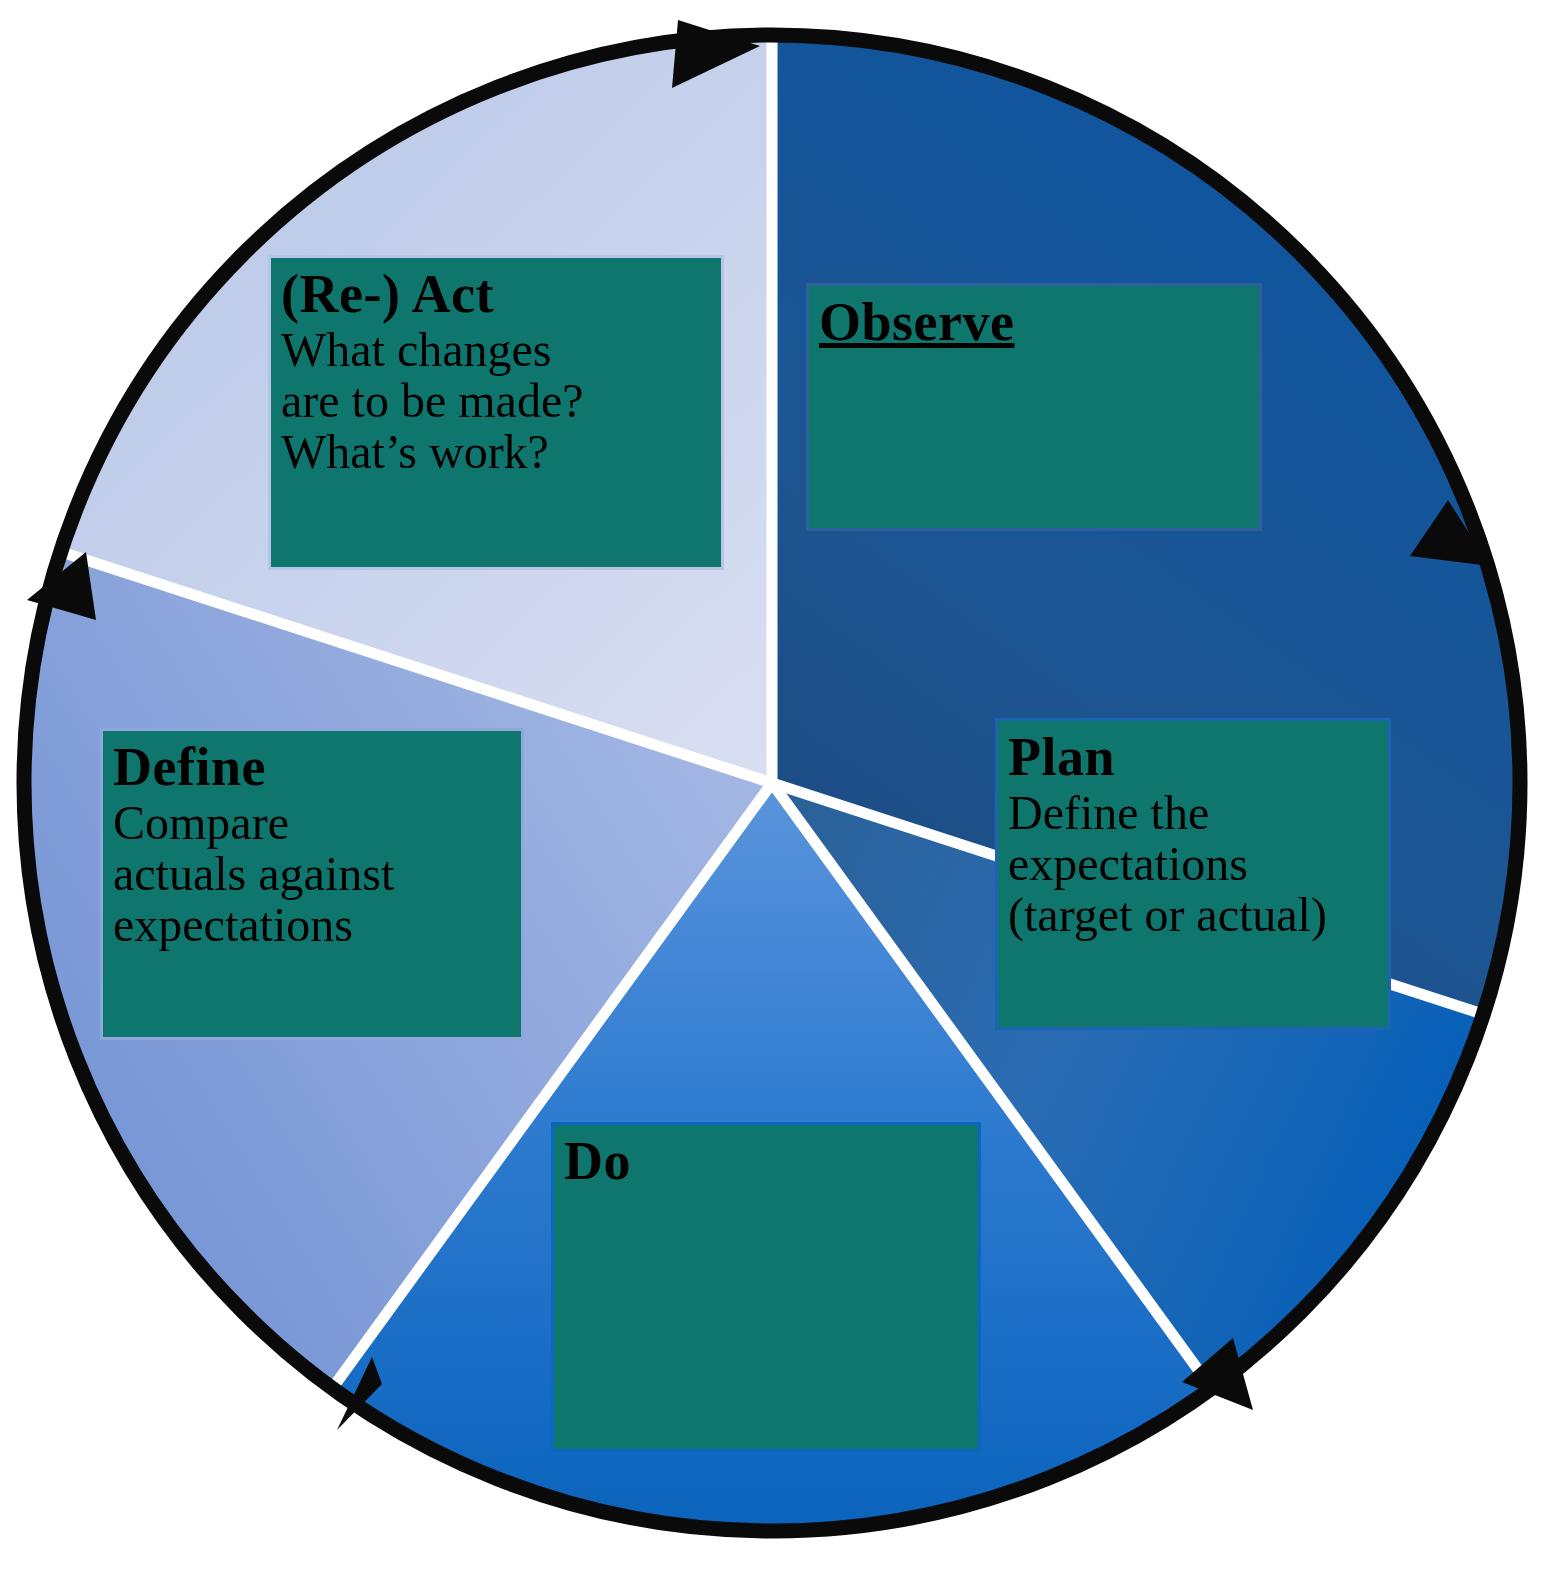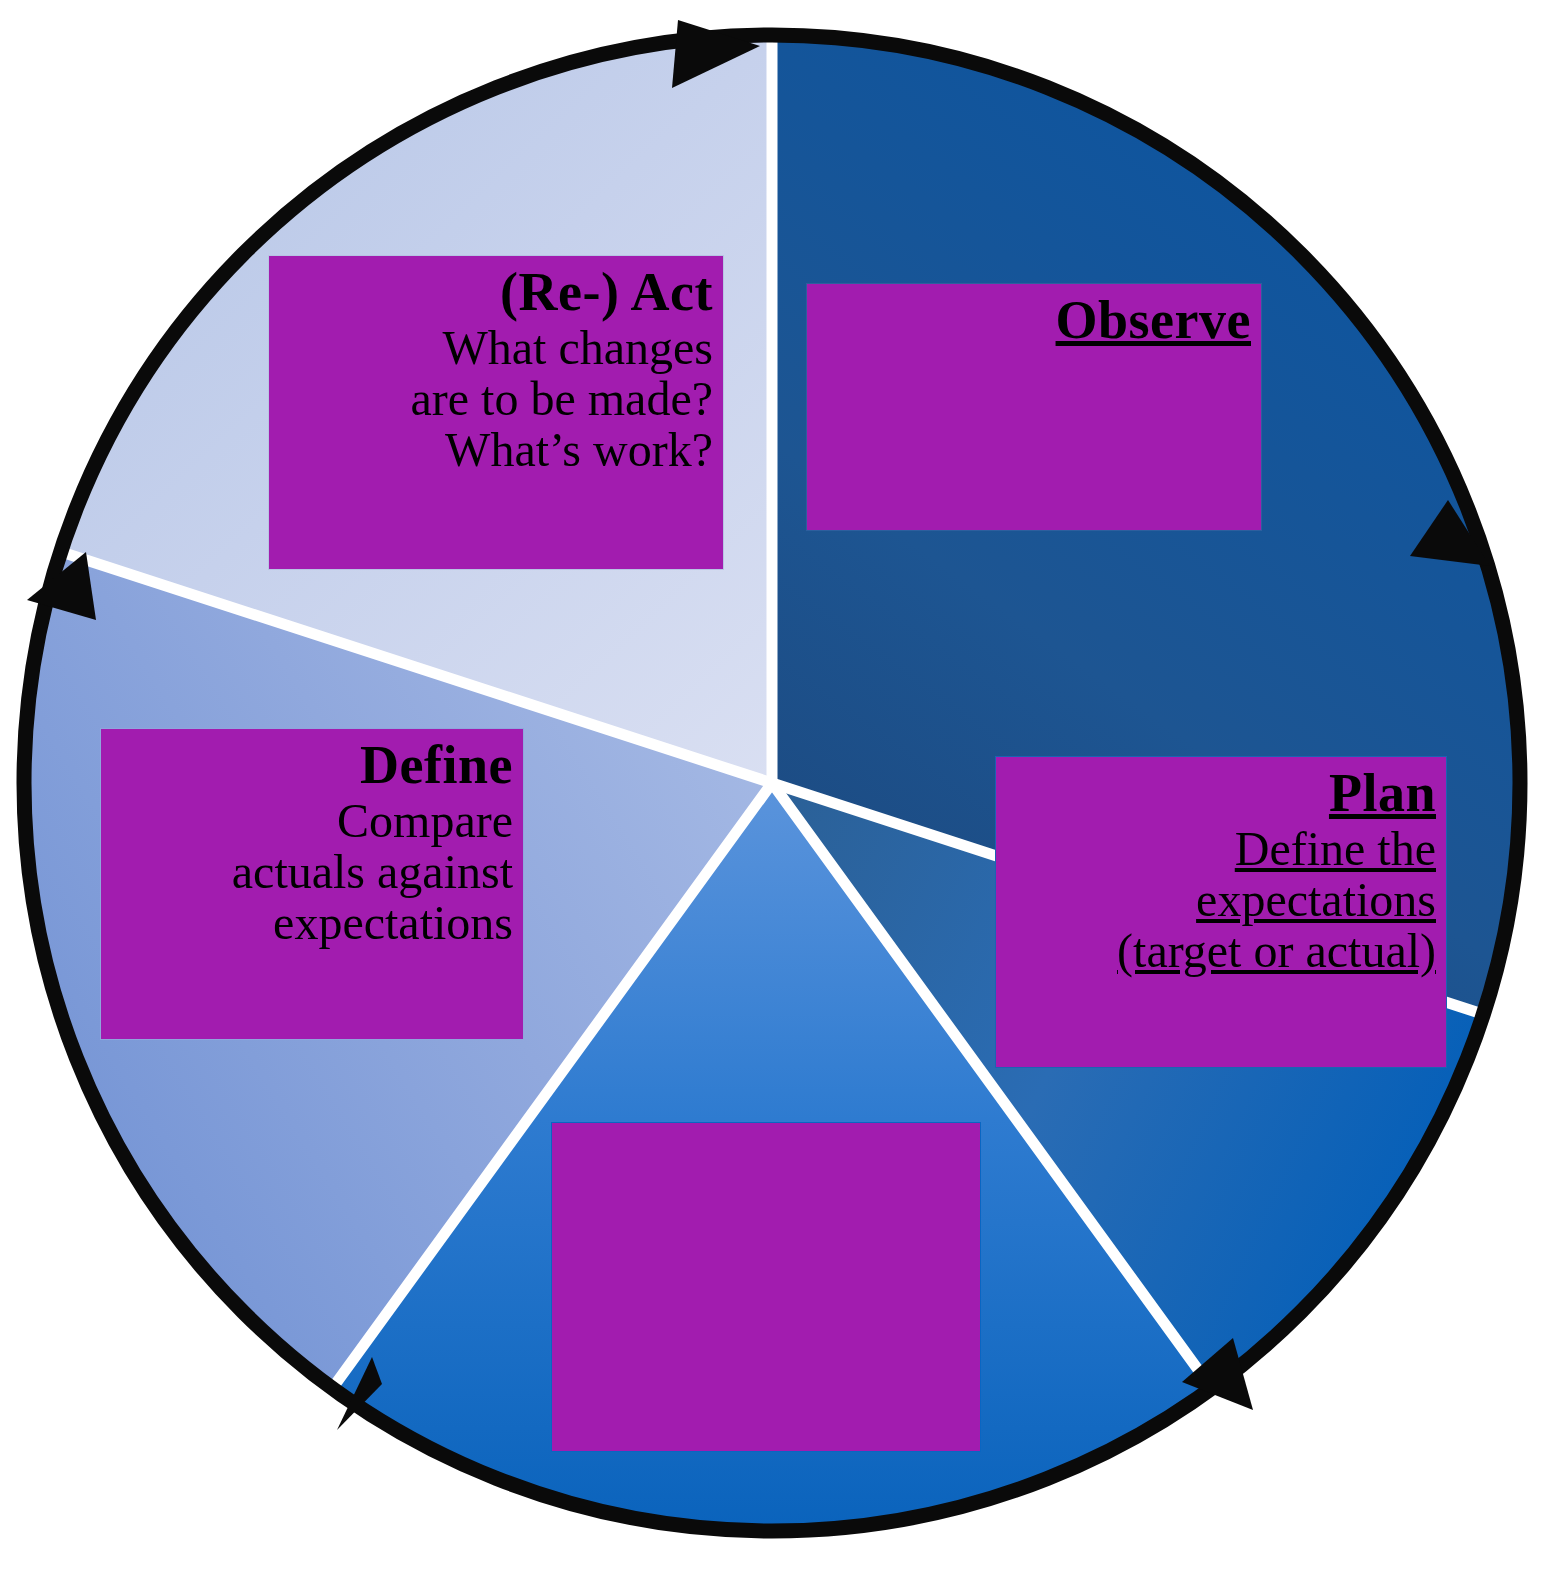--- a/index.html
+++ b/index.html
@@ -27,24 +27,24 @@
     position: absolute;
     left: 0;
     top: 0;
     width: 1545px;
     height: 1574px;
     display: block;
   }
 
   .label-card {
     position: absolute;
-    background: #a21caf;
-    border: 1px solid #0f172a;
+    background: #0f766e;
+    border: 3px solid #0f172a;
     box-sizing: border-box;
-    text-align: right;
+    text-align: left;
     color: #000000;
     padding: 8px 10px 10px 10px;
     line-height: 1.06;
   }
   .label-title {
     font-weight: bold;
     font-size: 54px;
     letter-spacing: 0.5px;
     display: block;
     margin-bottom: 2px;
@@ -52,21 +52,21 @@
   .label-desc {
     font-weight: normal;
     font-size: 48px;
     display: block;
     white-space: pre-line;
   }
 
   
   #card-act     { left: 268px;  top: 255px;  width: 456px; height: 315px; border-color: #b7c4e3; }
   #card-observe { left: 806px;  top: 283px;  width: 456px; height: 248px; border-color: #2e5f9e; text-decoration: underline; }
-  #card-plan    { left: 995px;  top: 756px;  width: 452px; height: 312px; border-color: #1b63b4; text-decoration: underline; }
+  #card-plan    { left: 995px;  top: 718px;  width: 396px; height: 312px; border-color: #1b63b4; }
   #card-do      { left: 551px;  top: 1122px; width: 430px; height: 330px; border-color: #0a66c2; }
   #card-check   { left: 100px;  top: 728px;  width: 424px; height: 312px; border-color: #8fa6dc; }
 </style>
 </head>
 <body>
 
 <div id="diagram-root">
 
   <svg id="cycle-svg" viewBox="0 0 1545 1574" xmlns="http://www.w3.org/2000/svg">
     <defs>
@@ -156,20 +156,21 @@
   </div>
 
   <div class="label-card" id="card-plan">
     <span class="label-title">Plan</span>
     <span class="label-desc">Define the
 expectations
 (target or actual)</span>
   </div>
 
   <div class="label-card" id="card-do">
+    <span class="label-title">Do</span>
   </div>
 
   <div class="label-card" id="card-check">
     <span class="label-title">Define</span>
     <span class="label-desc">Compare
 actuals against
 expectations</span>
   </div>
 
 </div>

